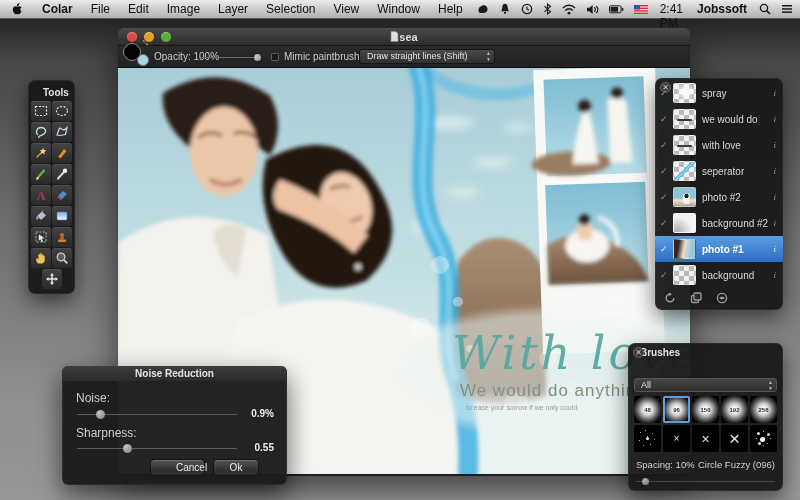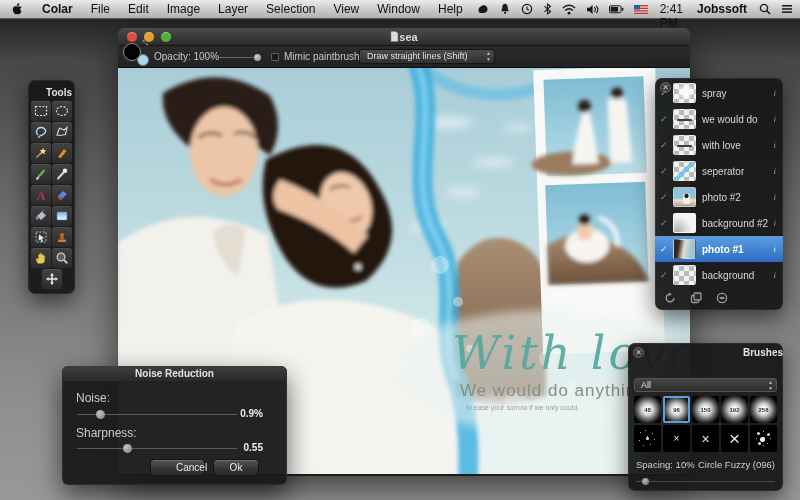--- a/index.html
+++ b/index.html
@@ -50,21 +50,21 @@
   .tb-stepper { position:absolute; right:3px; top:1px; display:flex; flex-direction:column; line-height:5.5px;
     font-size:5px; color:#bbb; }
 
   .canvas-wrap { position:relative; width:572px; height:406px; overflow:hidden; background:#bcd8de; }
   svg.art { display:block; }
   .script-text { font-family:"DejaVu Serif",serif; font-style:italic; }
 
   
   .panel { position:absolute; background:rgba(23,23,23,.94); border-radius:7px;
     box-shadow:0 8px 22px rgba(0,0,0,.55), inset 0 0 0 1px rgba(255,255,255,.06); color:#ddd; z-index:30; }
-  .panel-title { text-align:right; font-size:10px; font-weight:bold; color:#e2e2e2; padding-top:4px; }
+  .panel-title { text-align:left; font-size:10px; font-weight:bold; color:#e2e2e2; padding-top:4px;margin-left:12px; }
   .close-btn { position:absolute; left:5px; top:4px; width:11px; height:11px; border-radius:50%;
     background:#3b3b3b; border:1px solid #666; color:#ccc; font-size:8px; line-height:9px; text-align:center; }
 
   
   .tools { left:28px; top:80px; width:47px; padding:3px 3px 5px; }
   .tools-grid { display:grid; grid-template-columns:20px 20px; gap:1px; justify-content:center; margin-top:3px; }
   .tool-cell { width:20px; height:20px; border-radius:3px;
     background:linear-gradient(#424242,#2b2b2b); box-shadow:inset 0 1px 0 rgba(255,255,255,.08);
     display:flex; align-items:center; justify-content:center; }
   .tool-cell.span2 { grid-column:1 / span 2; justify-self:center; }
@@ -122,21 +122,21 @@
   .br-knob { position:absolute; left:4%; top:0; width:7px; height:7px; border-radius:50%;
     background:radial-gradient(circle at 35% 30%,#b5b5b5,#6e6e6e); }
 
   
   .dialog { position:absolute; left:62px; top:366px; width:225px; height:119px;
     background:rgba(26,26,26,.96); border-radius:6px; box-shadow:0 10px 26px rgba(0,0,0,.6),
     inset 0 0 0 1px rgba(255,255,255,.07); z-index:40; color:#ccc; }
   .dlg-title { height:15px; background:linear-gradient(#3d3d3d,#2a2a2a); border-radius:6px 6px 0 0;
     text-align:center; font-size:10px; font-weight:bold; color:#e3e3e3; line-height:15px; }
   .dlg-label { position:absolute; left:14px; font-size:12px; }
-  .dlg-value { position:absolute; right:24px; font-size:10px; font-weight:bold; color:#ececec; }
+  .dlg-value { position:absolute; right:13px; font-size:10px; font-weight:bold; color:#ececec; }
   .dlg-track { position:absolute; left:15px; width:160px; height:1px; background:#5a5a5a; }
   .dlg-knob { position:absolute; top:-4px; width:9px; height:9px; border-radius:50%;
     background:radial-gradient(circle at 35% 30%,#c4c4c4,#7d7d7d); }
   .dlg-buttons { position:absolute; right:28px; bottom:9px; display:flex; gap:8px; }
   .btn { height:17px; border-radius:4px; background:linear-gradient(#555,#333 60%,#2b2b2b);
     border:1px solid #141414; box-shadow:inset 0 1px 0 rgba(255,255,255,.15);
     color:#ececec; font-size:10px; text-align:center; line-height:15px; }
   .btn.cancel { width:55px;padding-left:25px; } .btn.ok { width:46px; }
 </style>
 </head>

